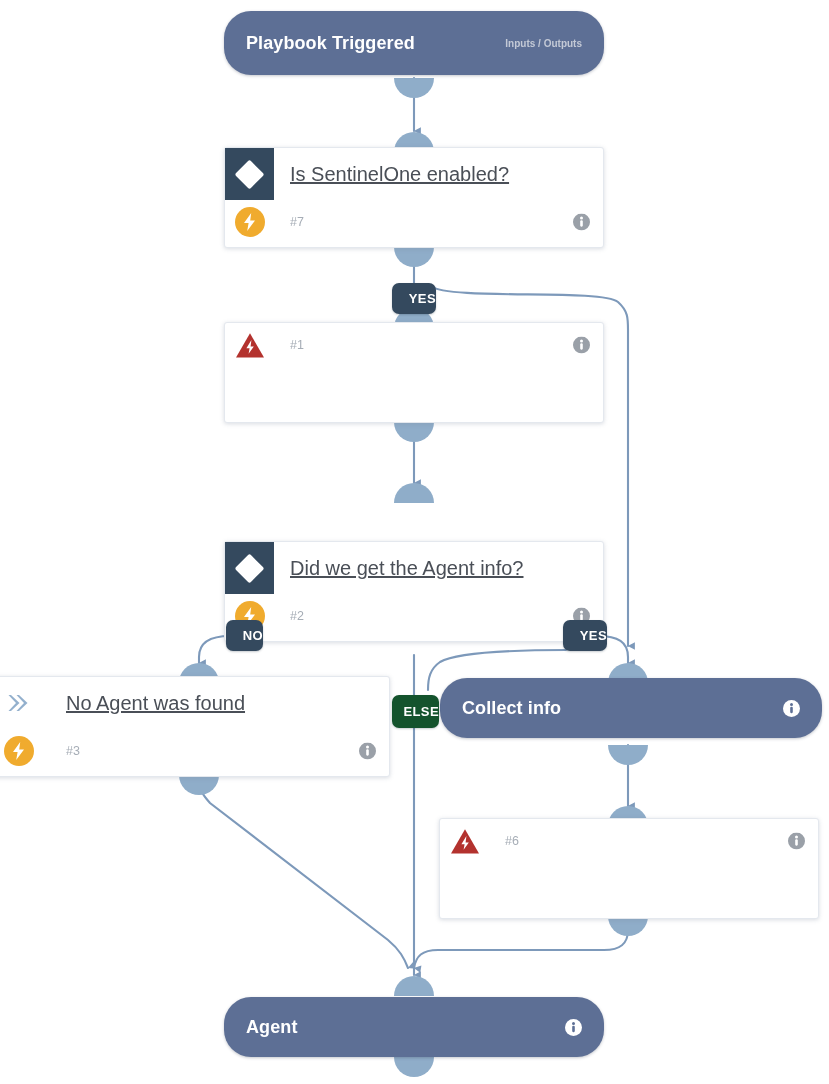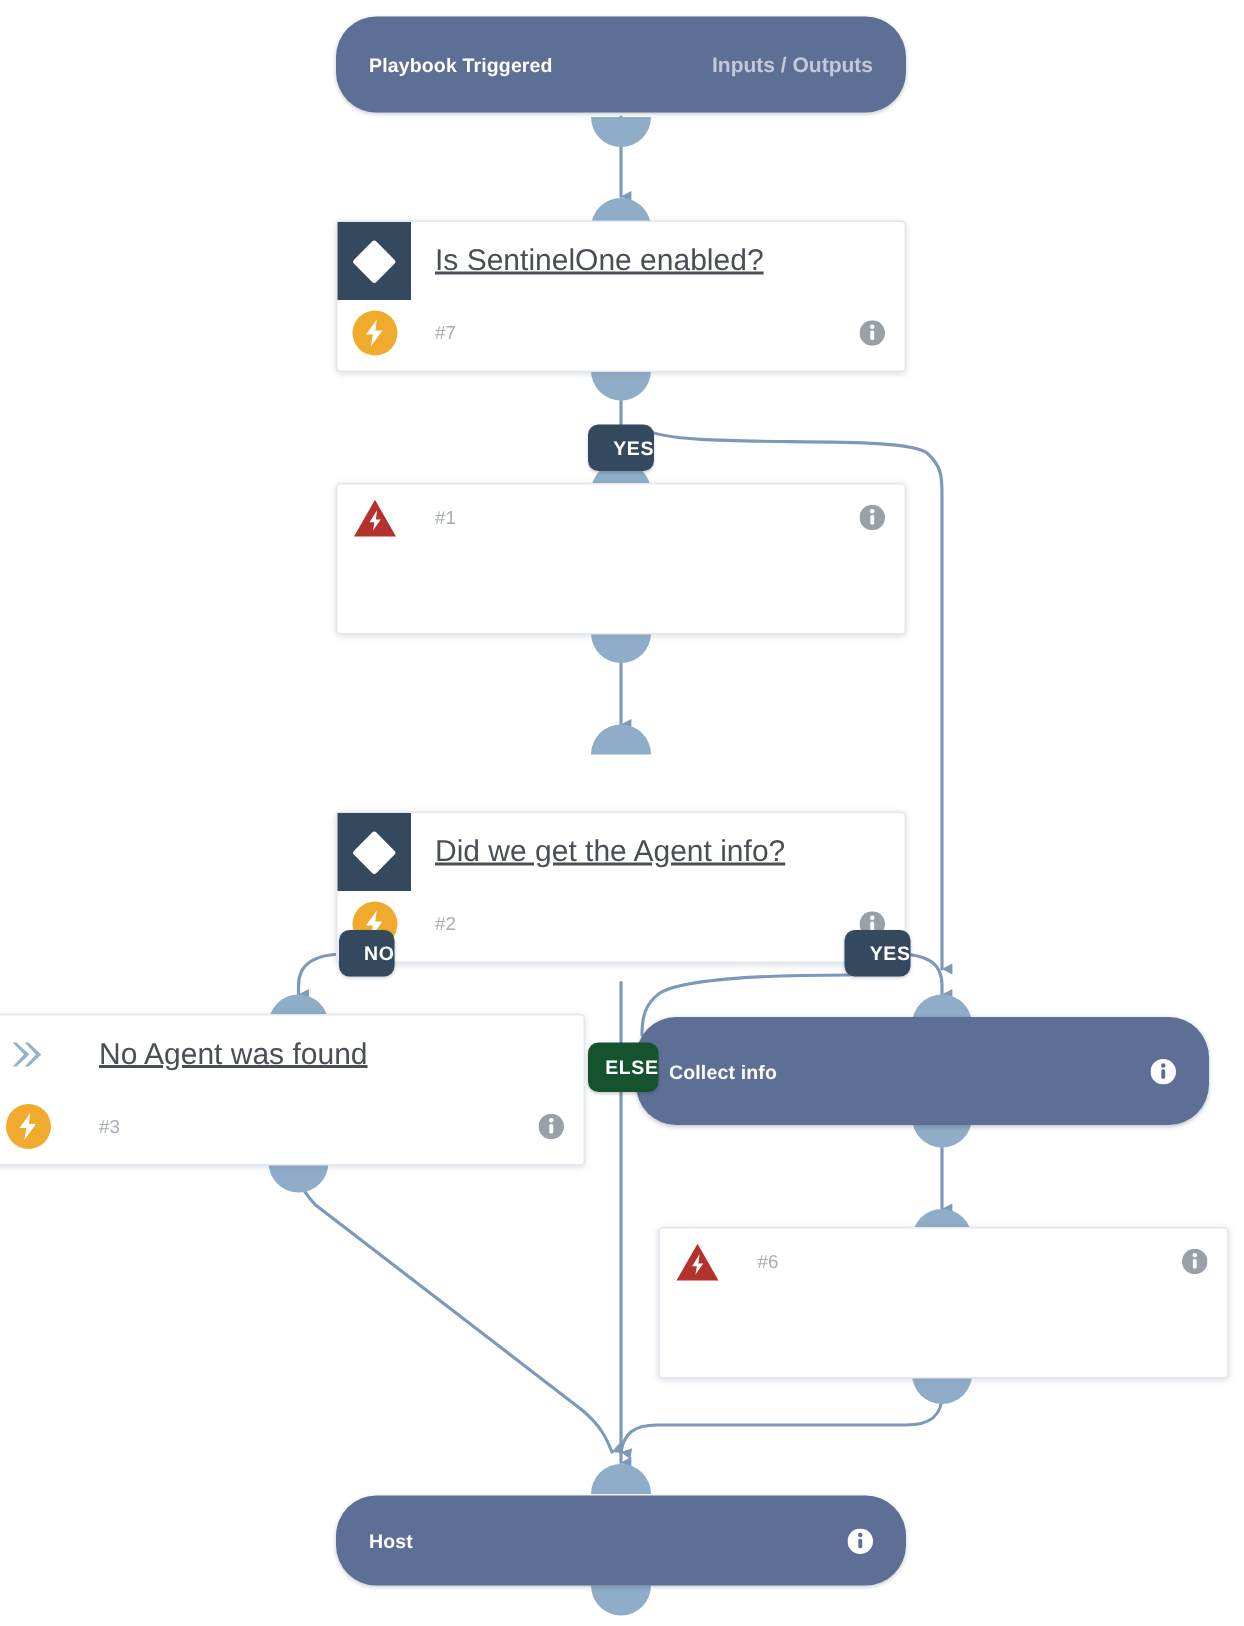--- a/index.html
+++ b/index.html
@@ -33,28 +33,28 @@
     border-radius: 27px;
     box-shadow: 0 1px 3px rgba(60,70,90,0.30);
     display: flex;
     align-items: center;
     box-sizing: border-box;
     padding: 0 22px;
     z-index: 5;
   }
   .pill .pill-title {
     color: #ffffff;
-    font-size: 13px;
+    font-size: 18px;
     font-weight: 600;
     letter-spacing: 0.1px;
     white-space: nowrap;
   }
   .pill .pill-sub {
     color: #c3c9d6;
-    font-size: 14px;
+    font-size: 10px;
     font-weight: 700;
     margin-left: auto;
     white-space: nowrap;
   }
   .pill .info-white {
     margin-left: auto;
   }
 
   
   .card {
@@ -337,21 +337,21 @@
       <span class="info-gray">
         <svg width="17" height="17" viewBox="0 0 17 17">
             <circle cx="8.5" cy="8.5" r="8.5" fill="#9aa0a8"></circle>
             <circle cx="8.5" cy="4.4" r="1.5" fill="#ffffff"></circle>
             <rect x="7.2" y="6.8" width="2.6" height="6.4" rx="1.1" fill="#ffffff"></rect>
           </svg>
       </span>
     </div>
   </div>
 
-  <div class="pill" style="left:424px; top:678px; width:382px; height:72px;">
+  <div class="pill" style="left:440px; top:678px; width:382px; height:60px;">
     <span class="pill-title">Collect info</span>
     <span class="info-white">
       <svg width="17" height="17" viewBox="0 0 17 17">
           <circle cx="8.5" cy="8.5" r="8.5" fill="#ffffff"></circle>
           <circle cx="8.5" cy="4.4" r="1.5" fill="#5d6f95"></circle>
           <rect x="7.2" y="6.8" width="2.6" height="6.4" rx="1.1" fill="#5d6f95"></rect>
         </svg>
     </span>
   </div>
 
@@ -368,21 +368,21 @@
         <svg width="17" height="17" viewBox="0 0 17 17">
             <circle cx="8.5" cy="8.5" r="8.5" fill="#9aa0a8"></circle>
             <circle cx="8.5" cy="4.4" r="1.5" fill="#ffffff"></circle>
             <rect x="7.2" y="6.8" width="2.6" height="6.4" rx="1.1" fill="#ffffff"></rect>
           </svg>
       </span>
     </div>
   </div>
 
   <div class="pill" style="left:224px; top:997px; width:380px; height:60px;">
-    <span class="pill-title">Host</span>
+    <span class="pill-title">Agent</span>
     <span class="info-white">
       <svg width="17" height="17" viewBox="0 0 17 17">
           <circle cx="8.5" cy="8.5" r="8.5" fill="#ffffff"></circle>
           <circle cx="8.5" cy="4.4" r="1.5" fill="#5d6f95"></circle>
           <rect x="7.2" y="6.8" width="2.6" height="6.4" rx="1.1" fill="#5d6f95"></rect>
         </svg>
     </span>
   </div>
 
 </div>

